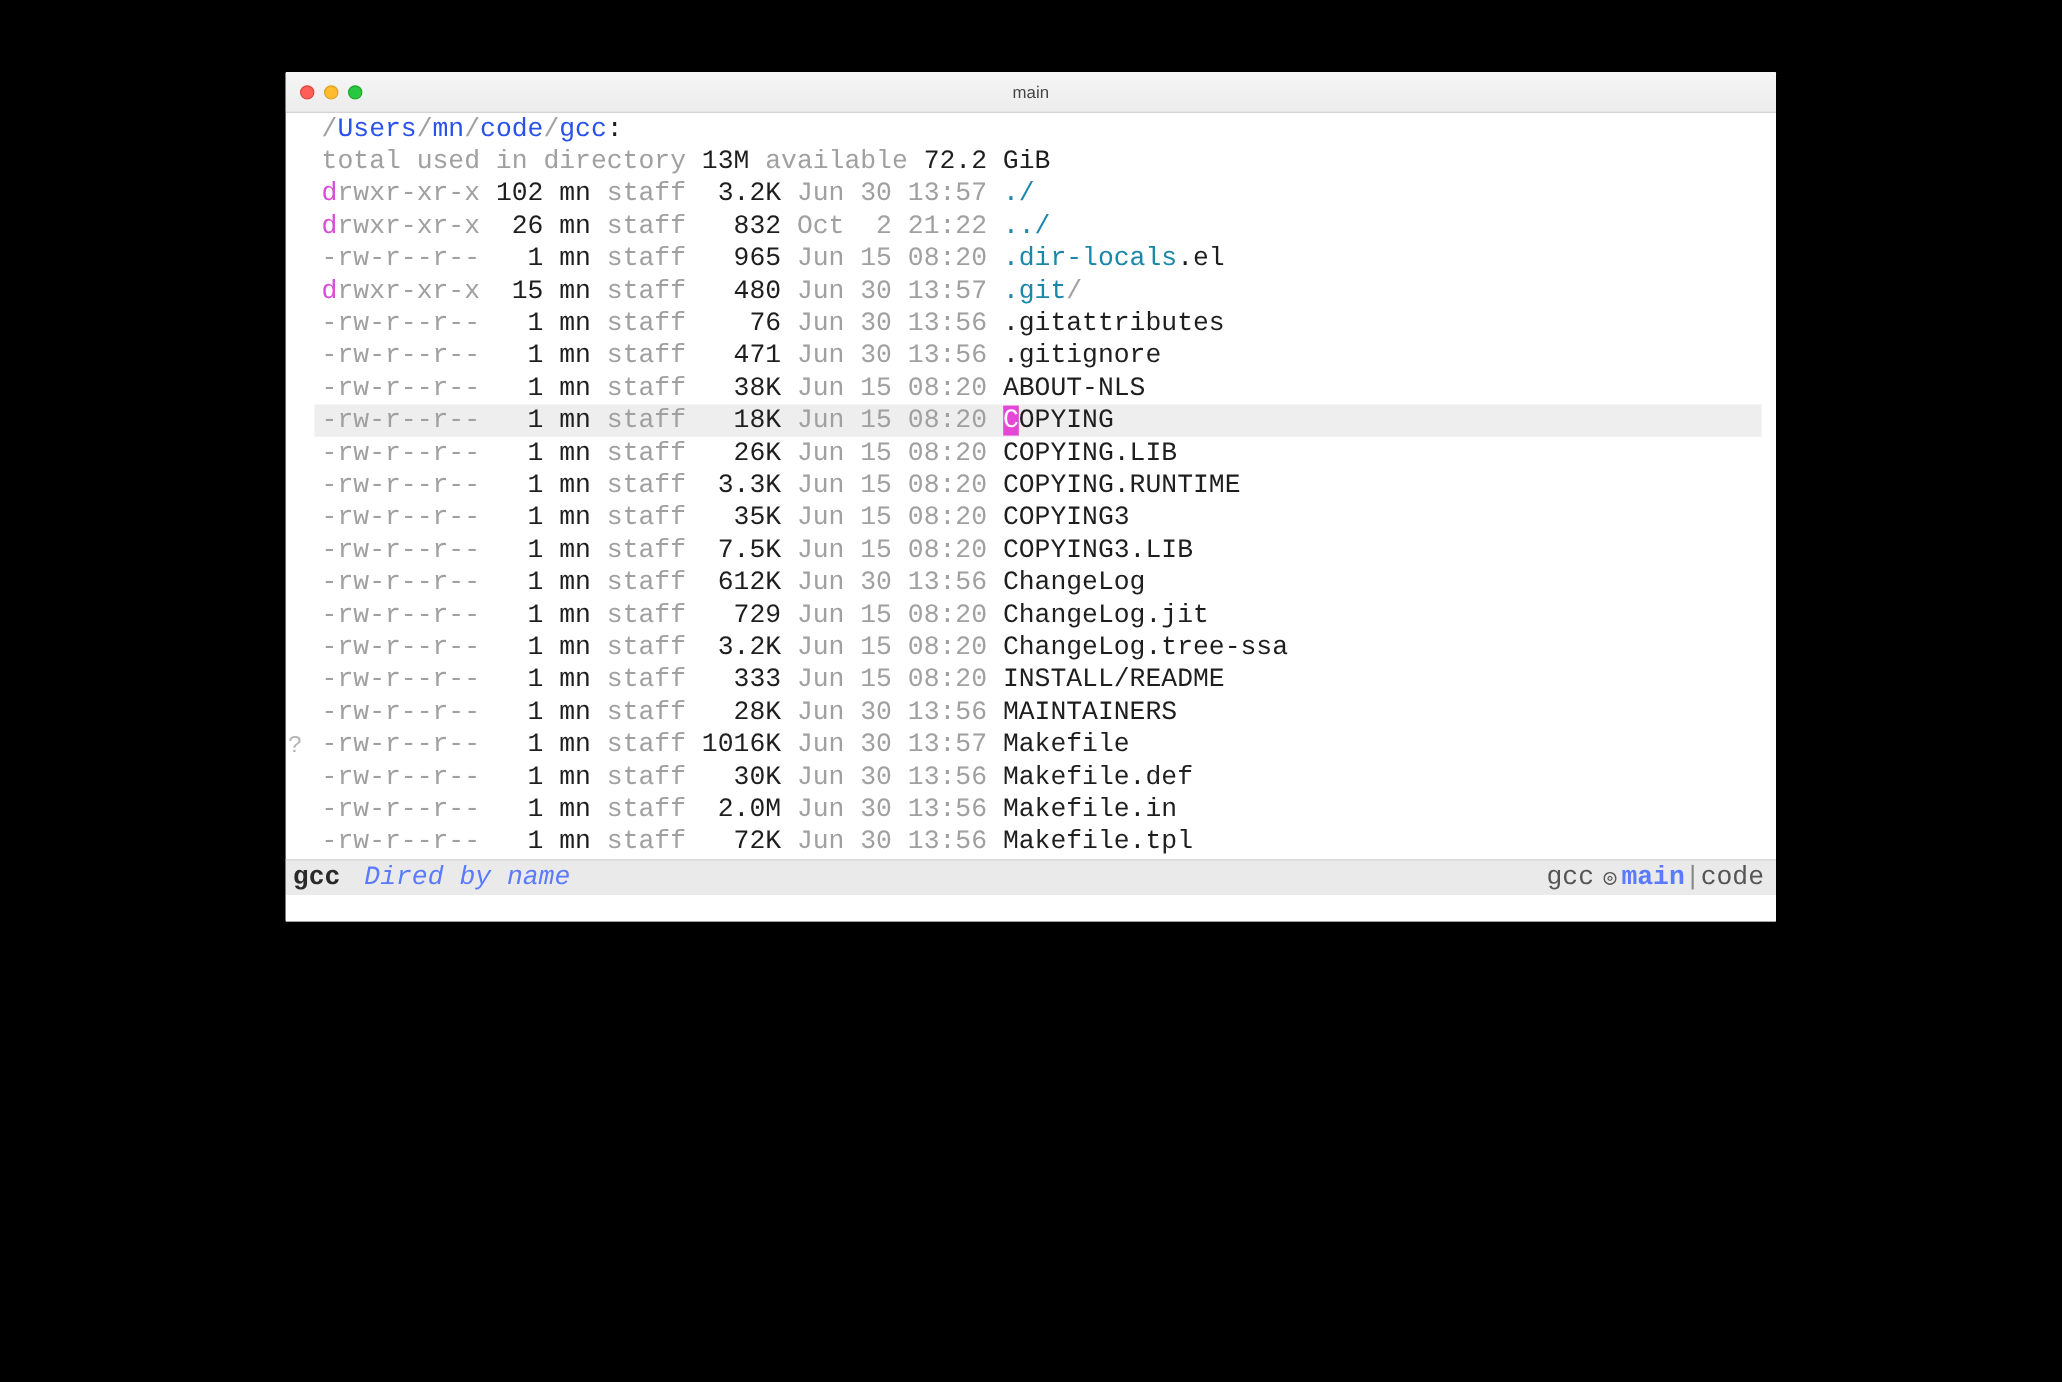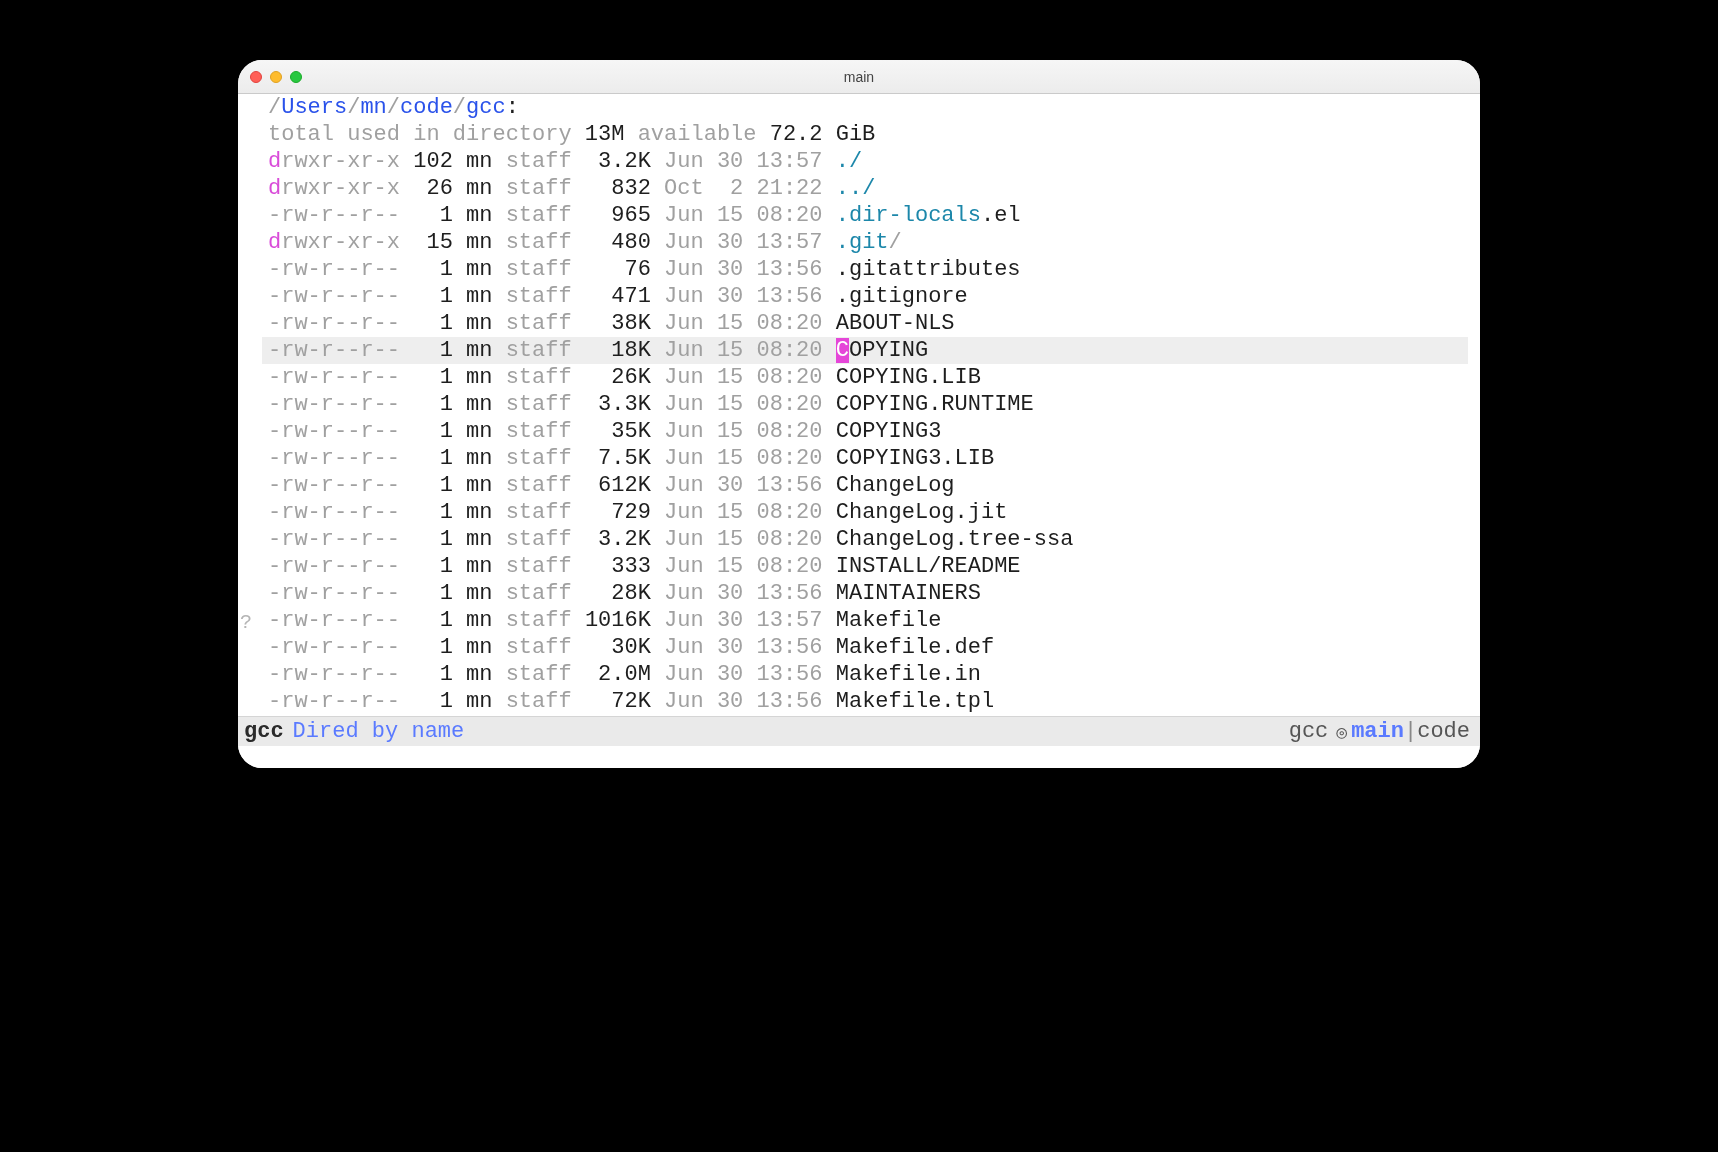--- a/index.html
+++ b/index.html
@@ -22,21 +22,21 @@
     margin: 0; padding: 0;
     width: 1718px; height: 1152px;
     background: #000;
     font-family: "Menlo", "Consolas", "Courier New", monospace;
   }
   .window {
     position: absolute;
     left: 238px; top: 60px;
     width: 1242px; height: 708px;
     background: var(--bg);
-    border-radius: 24px;
+    border-radius: 1px;
     box-shadow: 0 25px 60px var(--shadow), 0 0 0 1px rgba(0,0,0,0.08);
     overflow: hidden;
     display: flex;
     flex-direction: column;
   }
   .titlebar {
     height: 34px;
     flex: 0 0 34px;
     background: linear-gradient(#f6f6f6, #ececec);
     border-bottom: 1px solid var(--border);
@@ -112,21 +112,21 @@
     height: 30px;
     background: var(--modeline);
     border-top: 1px solid #d5d5d5;
     display: flex;
     align-items: center;
     font-size: 22px;
     color: #555;
     padding: 0 10px 0 6px;
   }
   .modeline .left strong { color: #2a2a2a; font-weight: 700; }
-  .modeline .mode-minor { color: var(--modeline-blue); margin-left: 9px; }
+  .modeline .mode-minor { color: var(--modeline-blue); margin-left: 20px; font-style: italic; }
   .modeline .spacer { flex: 1; }
   .modeline .branch-icon { margin: 0 4px 0 8px; color:#555; font-size:18px; }
   .modeline .branch { color: var(--modeline-blue); font-weight: 700; }
   .modeline .sep { color: #888; }
 
   .minibuffer {
     flex: 0 0 22px;
     height: 22px;
     background: var(--bg);
   }

